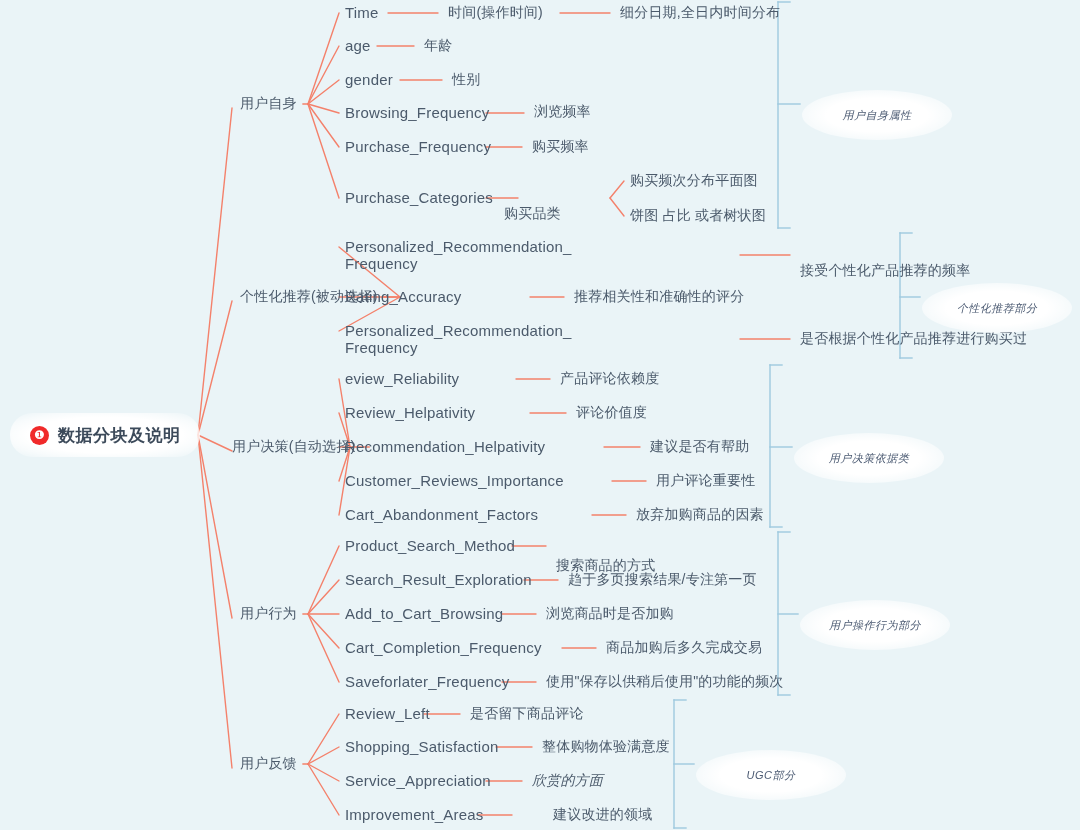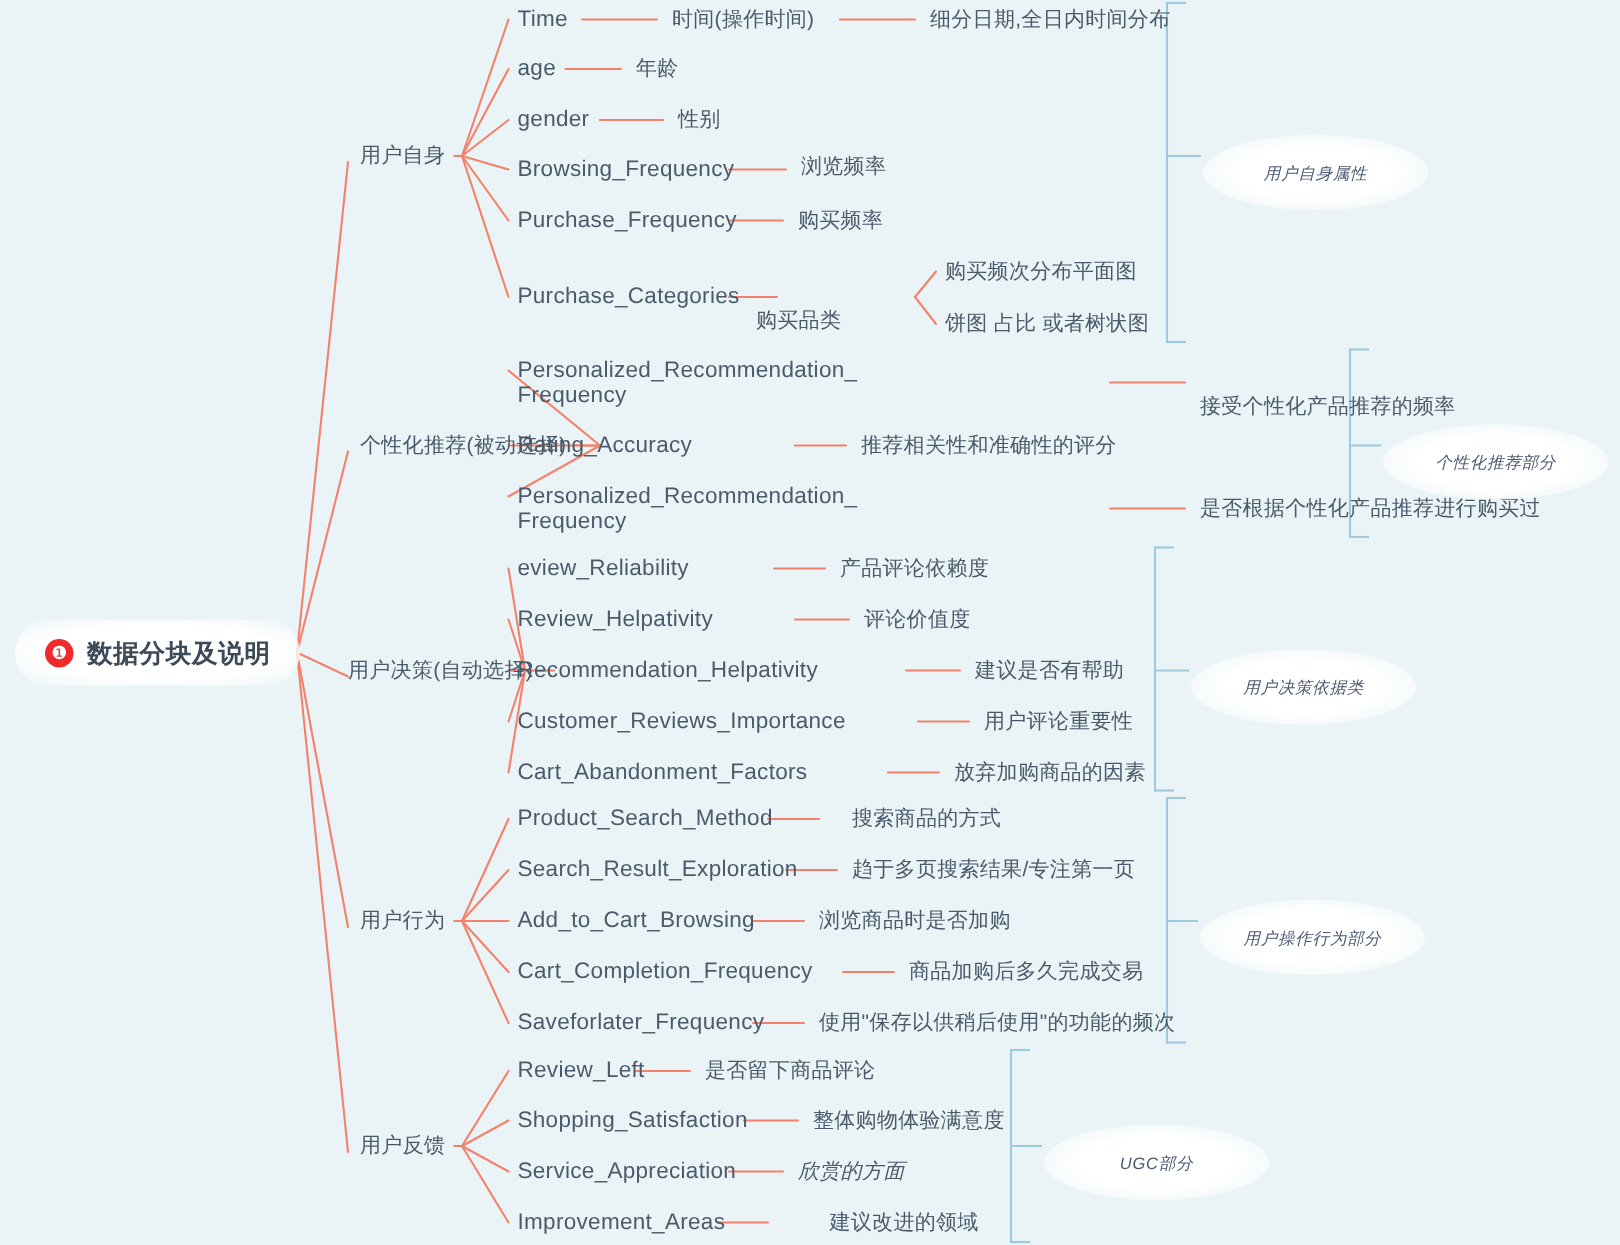--- a/index.html
+++ b/index.html
@@ -219,21 +219,21 @@
       <div class="node-text" style="left: 345px; top: 404px; text-align: center;">Review_Helpativity</div>
       <div class="node-text cn" style="left: 576px; top: 404px;">评论价值度</div>
       <div class="node-text" style="left: 345px; top: 438px;">Recommendation_Helpativity</div>
       <div class="node-text cn" style="left: 650px; top: 438px;">建议是否有帮助</div>
       <div class="node-text" style="left: 345px; top: 472px;">Customer_Reviews_Importance</div>
       <div class="node-text cn" style="left: 656px; top: 472px;">用户评论重要性</div>
       <div class="node-text" style="left: 345px; top: 506px;">Cart_Abandonment_Factors</div>
       <div class="node-text cn" style="left: 636px; top: 506px;">放弃加购商品的因素</div>
       <div class="node-text cn" style="left: 240px; top: 605px;">用户行为</div>
       <div class="node-text" style="left: 345px; top: 537px;">Product_Search_Method</div>
-      <div class="node-text cn" style="left: 556px; top: 537px; margin-left: 12px;">搜索商品的方式</div>
+      <div class="node-text cn" style="left: 556px; top: 557px;">搜索商品的方式</div>
       <div class="node-text" style="left: 345px; top: 571px;">Search_Result_Exploration</div>
       <div class="node-text cn" style="left: 568px; top: 571px;">趋于多页搜索结果/专注第一页</div>
       <div class="node-text" style="left: 345px; top: 605px;">Add_to_Cart_Browsing</div>
       <div class="node-text cn" style="left: 546px; top: 605px;">浏览商品时是否加购</div>
       <div class="node-text" style="left: 345px; top: 639px;">Cart_Completion_Frequency</div>
       <div class="node-text cn" style="left: 606px; top: 639px;">商品加购后多久完成交易</div>
       <div class="node-text" style="left: 345px; top: 673px;">Saveforlater_Frequency</div>
       <div class="node-text cn" style="left: 546px; top: 673px;">使用"保存以供稍后使用"的功能的频次</div>
       <div class="node-text cn" style="left: 240px; top: 755px;">用户反馈</div>
       <div class="node-text" style="left: 345px; top: 705px;">Review_Left</div>

